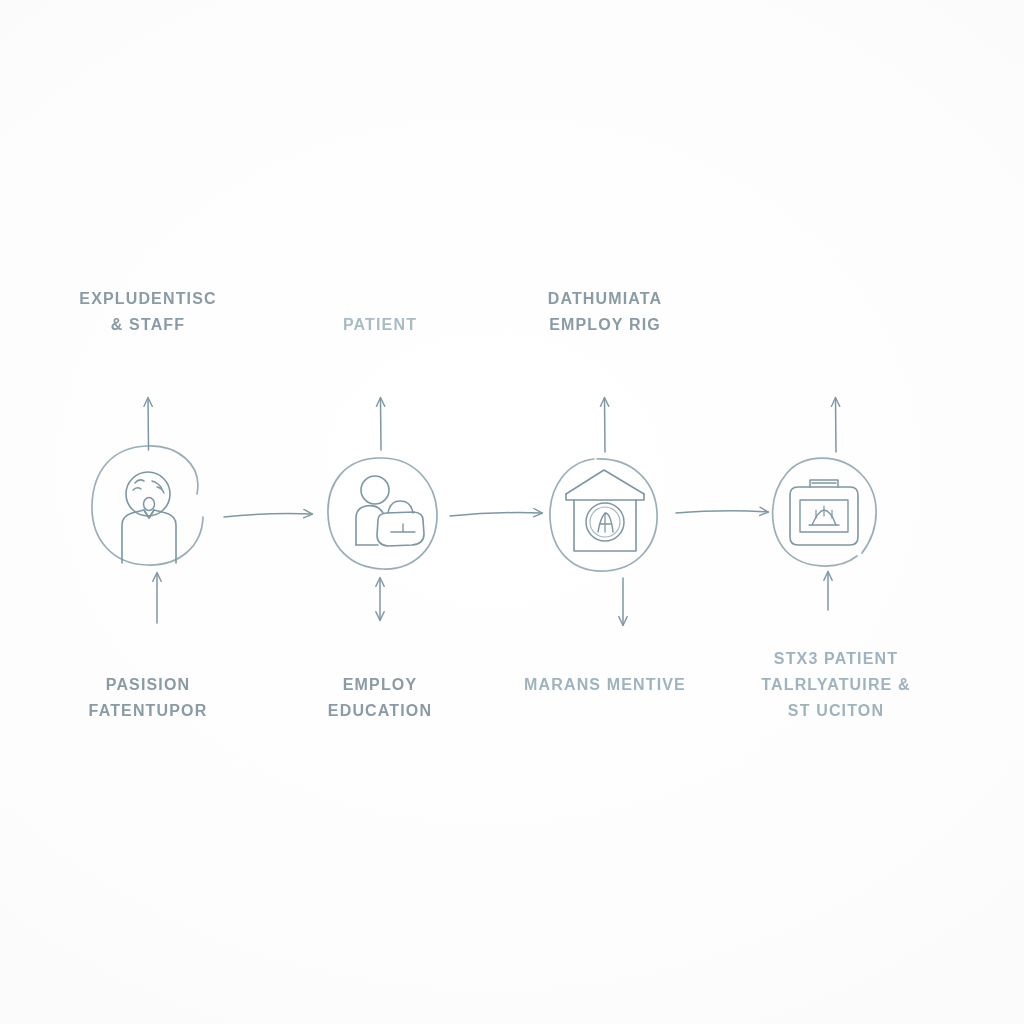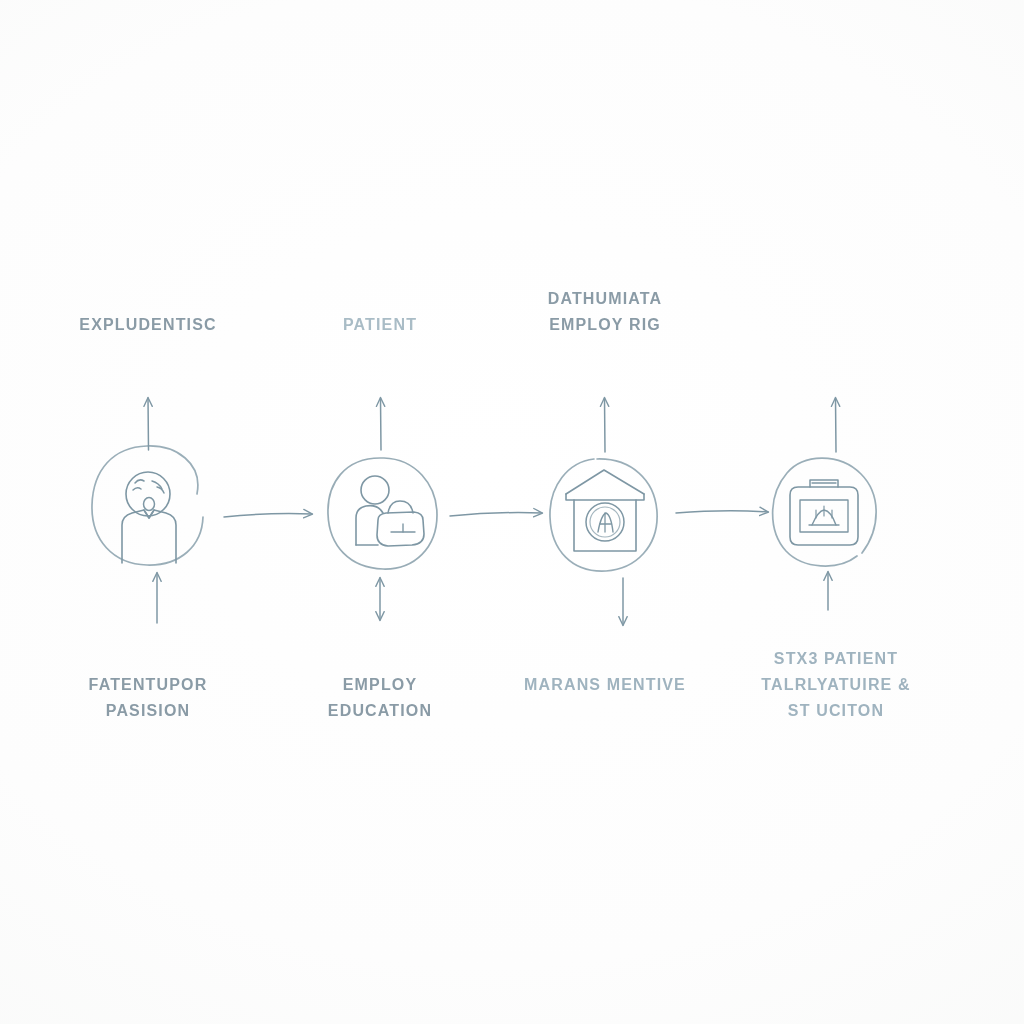--- a/index.html
+++ b/index.html
@@ -181,24 +181,25 @@
       </g>
       <path d="M 836 452 L 835.5 398" stroke-width="1.5" marker-end="url(#ah)"></path>
 
       <path d="M 828 610 L 828 572" stroke-width="1.5" marker-end="url(#ah)"></path>
     </g>
   </svg>
 
   <div class="node-col" style="left:30px;">
     <div class="label top">
       <span class="ln">EXPLUDENTISC</span>
+      <span class="ln">&amp; STAFF</span>
     </div>
     <div class="label bottom">
+      <span class="ln">PASISION</span>
       <span class="ln">FATENTUPOR</span>
-      <span class="ln">PASISION</span>
     </div>
     <div class="icon-hit" style="left:86px; top:448px;"></div>
   </div>
 
   <div class="node-col" style="left:262px;">
     <div class="label top faint">
       <span class="ln">PATIENT</span>
     </div>
     <div class="label bottom">
       <span class="ln">EMPLOY</span>

